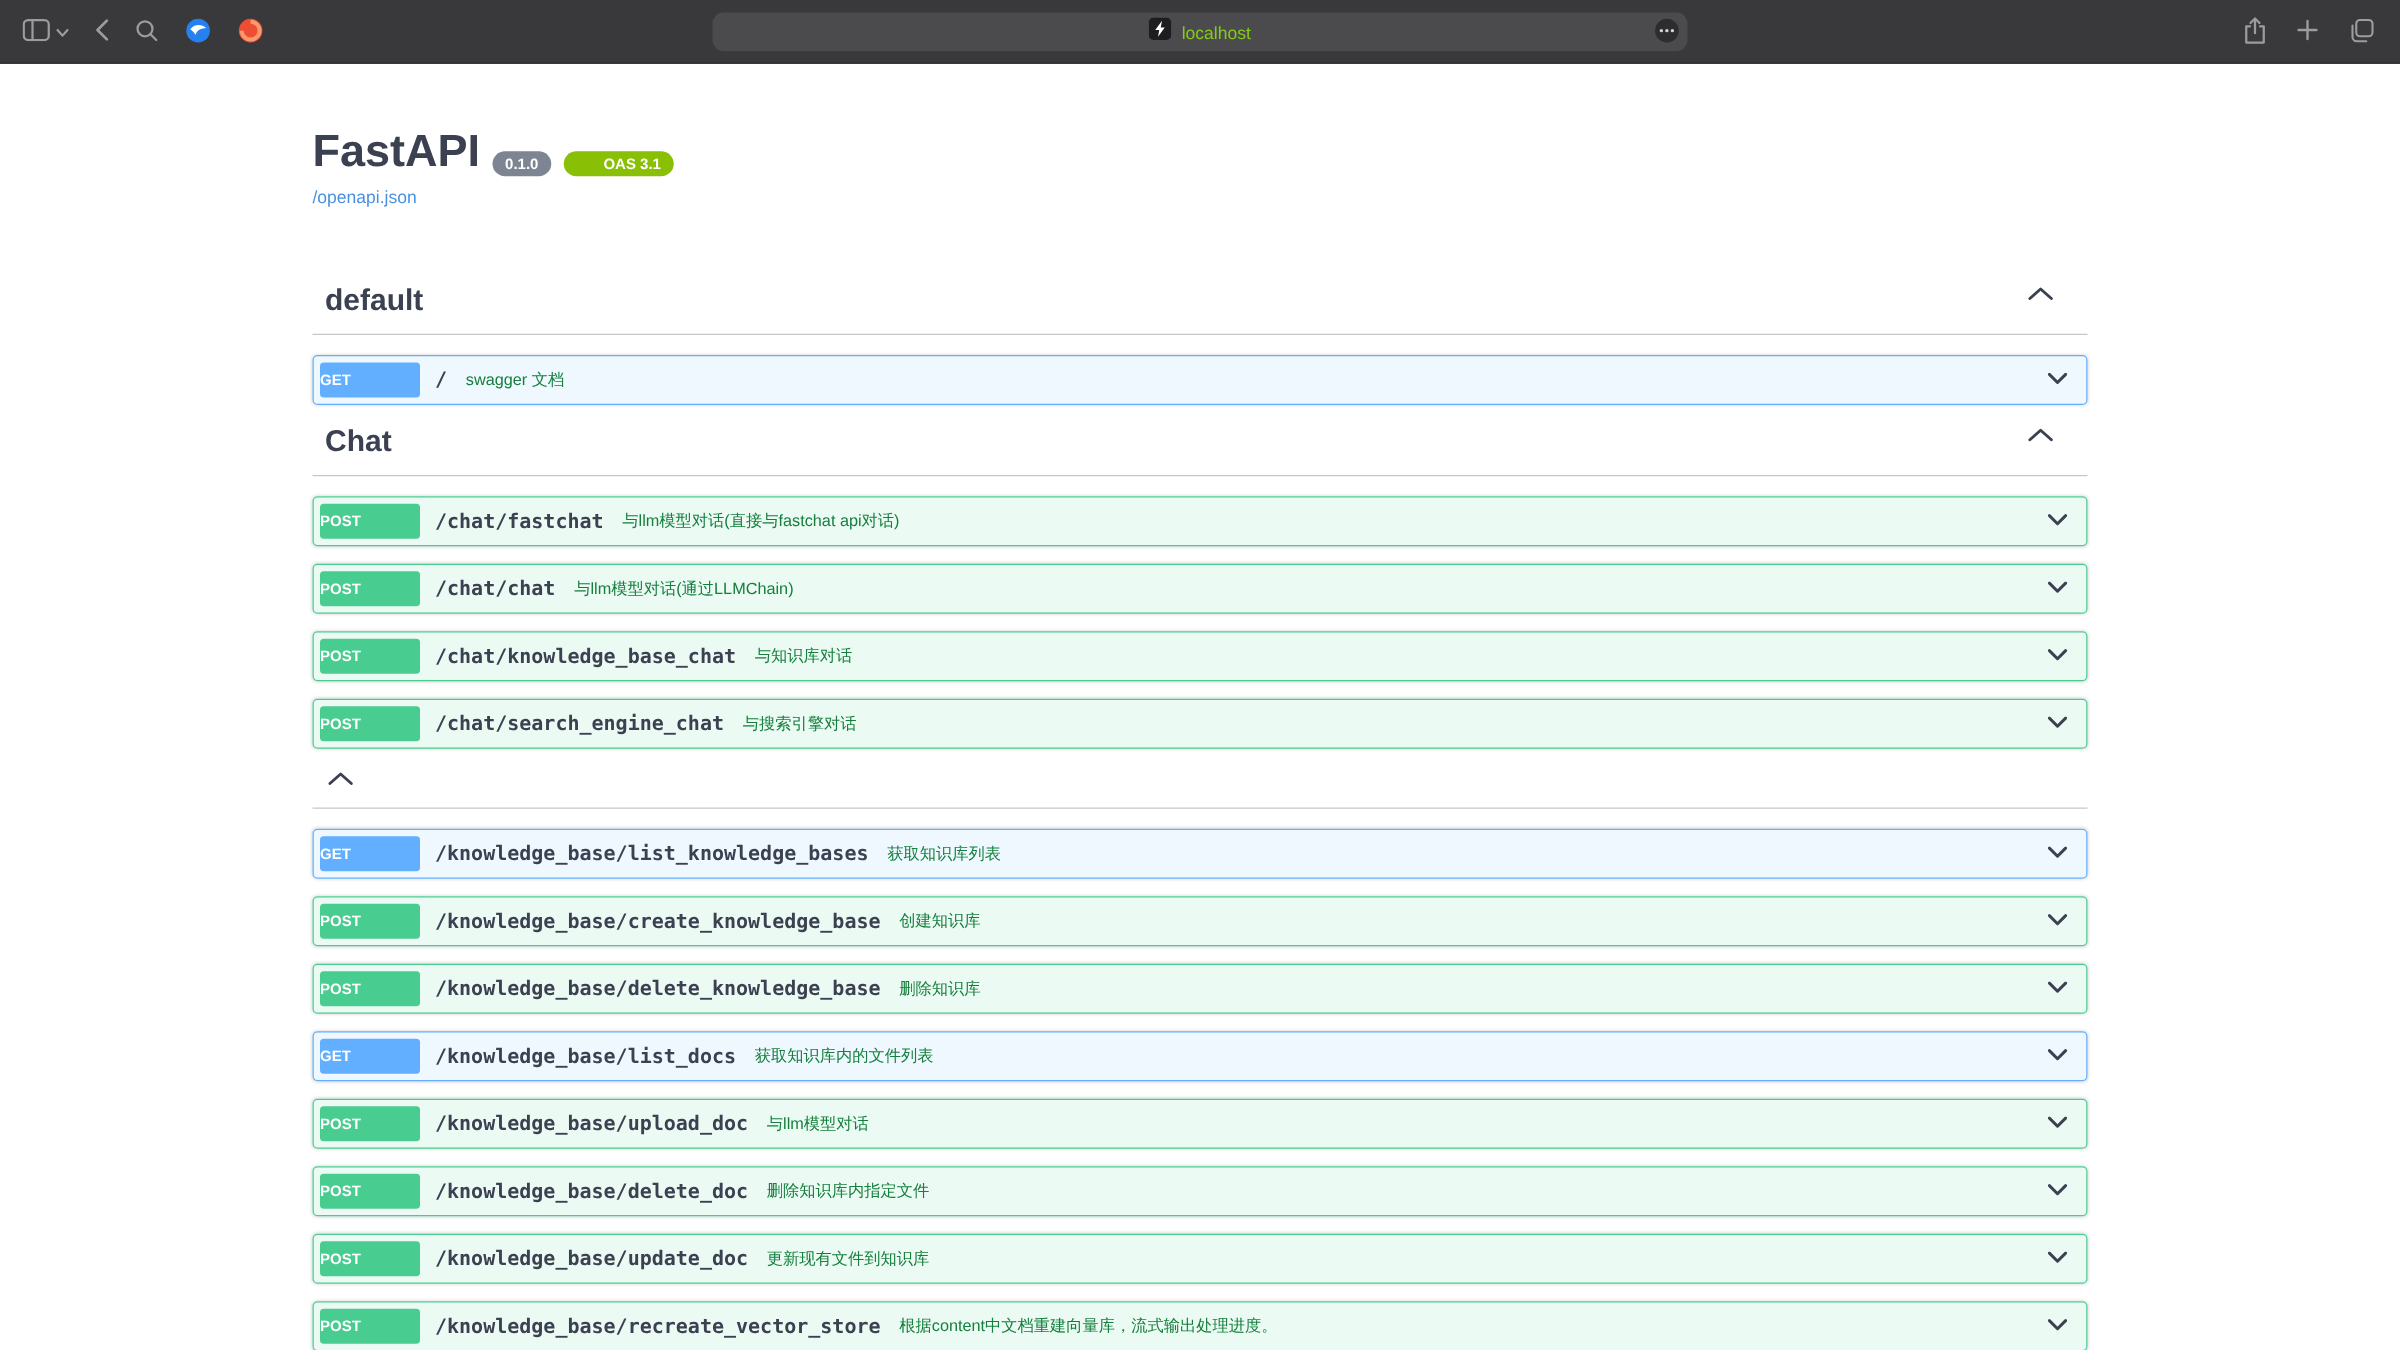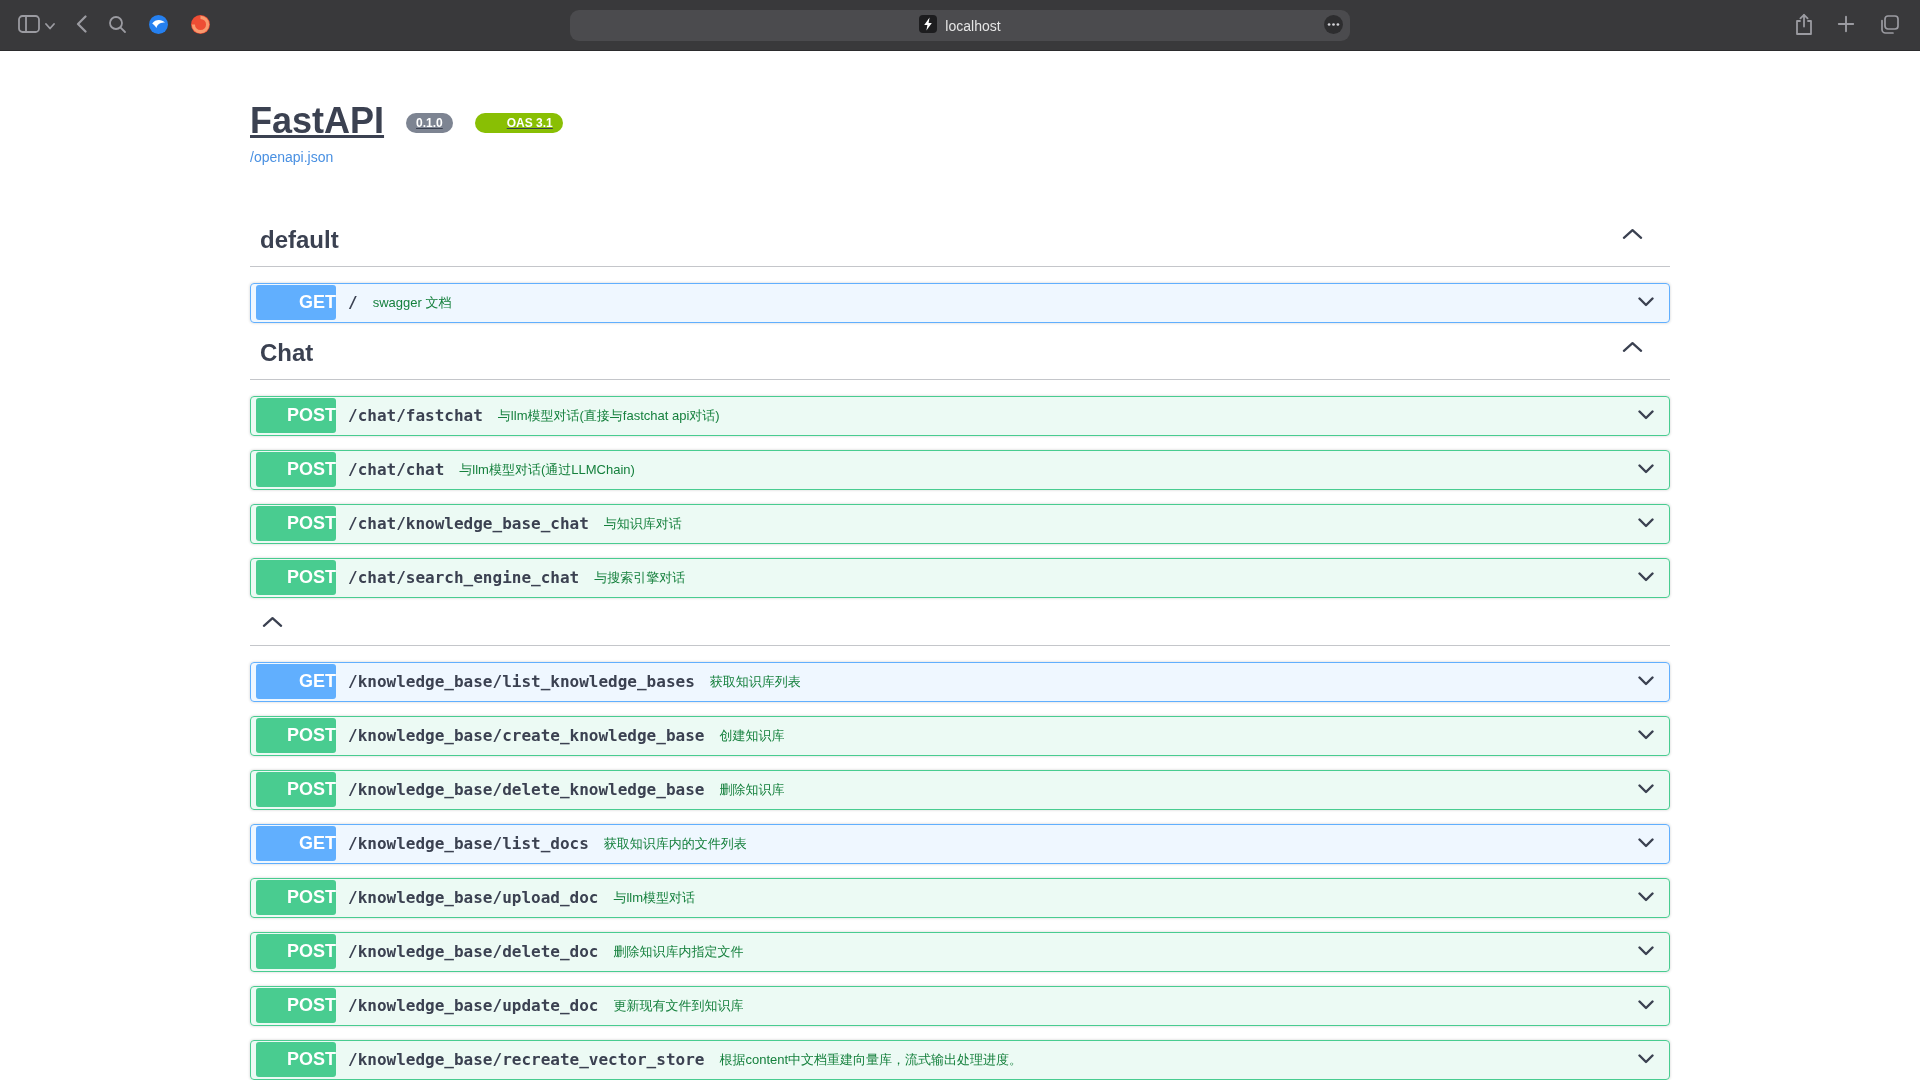--- a/index.html
+++ b/index.html
@@ -30,33 +30,33 @@
     display: flex; align-items: center; gap: 5px; padding: 2px;
   }
   .address-bar {
     position: absolute; left: 50%; top: 10px; transform: translateX(-50%);
     width: 780px; height: 31px; border-radius: 9px;
     background: #4b4b4e;
     display: flex; align-items: center; justify-content: center;
     cursor: text;
   }
   .address-center { display: flex; align-items: center; gap: 8px; }
-  .address-url { color: #e5e5e5; font-size: 14px; }
+  .address-url { color: #84cc16; font-size: 14px; }
   .page-menu {
     position: absolute; right: 6px; top: 50%; transform: translateY(-50%);
     background: none; border: none; cursor: pointer; display: flex;
   }
 
   
   .page { margin-top: 51px; }
   .content { width: 1420px; margin: 0 auto; padding-top: 50px; }
 
   .info h1 {
-    display: flex; align-items: center; gap: 22px;
-    font-size: 36px; font-weight: 700; color: #3b4151; line-height: 1.1; text-decoration: underline;
+    display: flex; align-items: flex-end; gap: 10px;
+    font-size: 36px; font-weight: 700; color: #3b4151; line-height: 1.1;
   }
   .badge {
     font-size: 12px; font-weight: 700; color: #ffffff;
     padding: 4px 10px; border-radius: 50px; margin-top: 4px;
     line-height: 1; display: inline-block;
   }
   .badge.version { background: var(--version-badge-bg, #7d8492); }
   .badge.oas { background: var(--oas-badge-bg, #89bf04); padding-left: 32px; }
   .spec-link {
     display: inline-block; margin-top: 8px;
@@ -78,23 +78,23 @@
     display: flex; align-items: center;
     height: 40px; margin-bottom: 14px;
     padding: 0 10px 0 5px;
     border: 1px solid; border-radius: 4px;
     box-shadow: 0 0 3px rgba(0,0,0,.19);
     cursor: pointer;
   }
   .opblock.get  { border-color: var(--get, #61affe);  background: var(--get-bg,  rgba(97,175,254,.1)); }
   .opblock.post { border-color: var(--post, #49cc90); background: var(--post-bg, rgba(73,204,144,.1)); }
   .method-badge {
-    min-width: 80px; text-align: right;
+    min-width: 80px; text-align: left;
     padding: 7px 0; border-radius: 3px;
-    font-size: 18px; font-weight: 700; color: #ffffff;
+    font-size: 12px; font-weight: 700; color: #ffffff;
   }
   .opblock.get  .method-badge { background: var(--get, #61affe); }
   .opblock.post .method-badge { background: var(--post, #49cc90); }
   .path {
     font-family: "DejaVu Sans Mono", "Liberation Mono", monospace;
     font-weight: 700; font-size: 16px; color: #3b4151;
     margin-left: 12px; white-space: nowrap;
   }
   .summary { font-size: 13px; color: #15803d; margin-left: 15px; white-space: nowrap; }
   .expand-btn { margin-left: auto; background: none; border: none; cursor: pointer; display: flex; padding: 4px 5px; }

